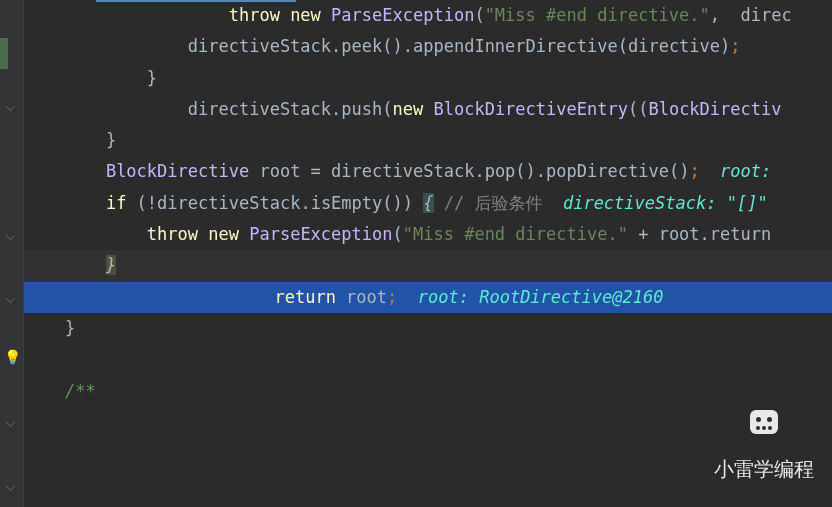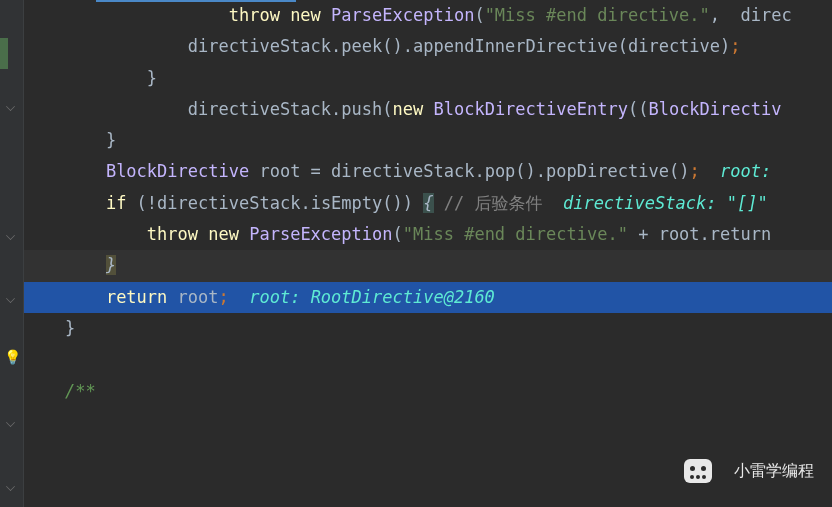--- a/index.html
+++ b/index.html
@@ -67,20 +67,21 @@
     white-space: pre;
     padding-left: 0;
     font-style: italic;
     position: relative;
   }
   .caret-line {
     background: #323232;
   }
   .exec-line {
     background: #2154a6;
+    text-align: center;
   }
   .kw { color: #fef9c3; font-style: normal; }
   .str { color: #6a8759; font-style: normal; }
   .ident { color: #a9b7c6; font-style: normal; }
   .comment { color: #808080; font-style: normal; }
   .inlay { color: #5eead4; }
   .method { color: #a9b7c6; font-style: normal; }
   .punct { color: #a9b7c6; font-style: normal; }
   .semi { color: #cc7832; font-style: normal; }
   .type { color: #c4b5fd; font-style: normal; }
@@ -96,23 +97,24 @@
     background: #4a88c7;
   }
   .watermark {
     position: absolute;
     right: 18px;
     bottom: 24px;
     display: flex;
     align-items: center;
     gap: 22px;
     color: #e8e8e8;
-    font-size: 16px;
+    font-size: 20px;
     font-family: sans-serif;
     font-style: normal;
+    flex-direction: column;
   }
   .watermark-icon {
     width: 28px;
     height: 24px;
     background: #e8e8e8;
     border-radius: 6px;
     position: relative;
   }
   .watermark-icon::before, .watermark-icon::after {
     content: '';

